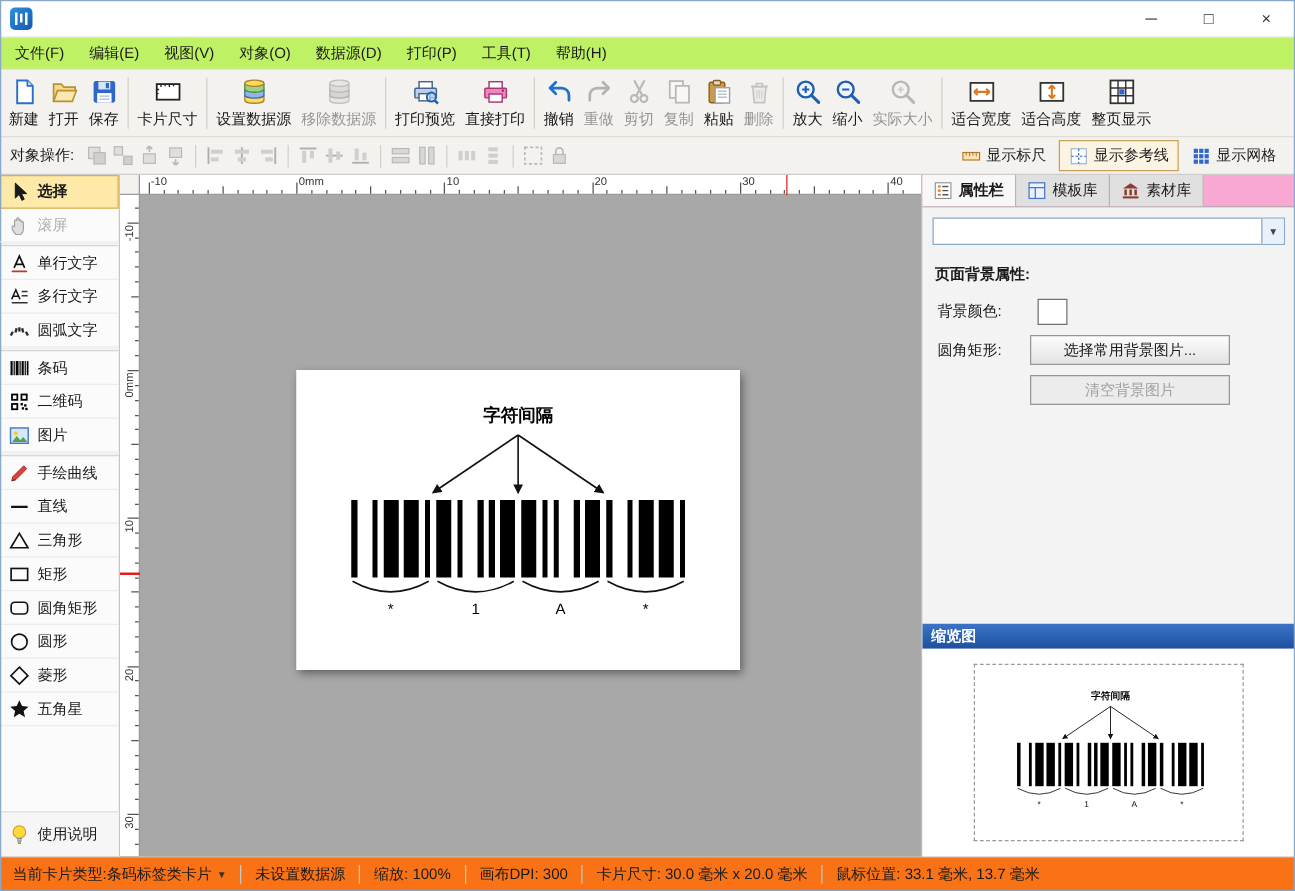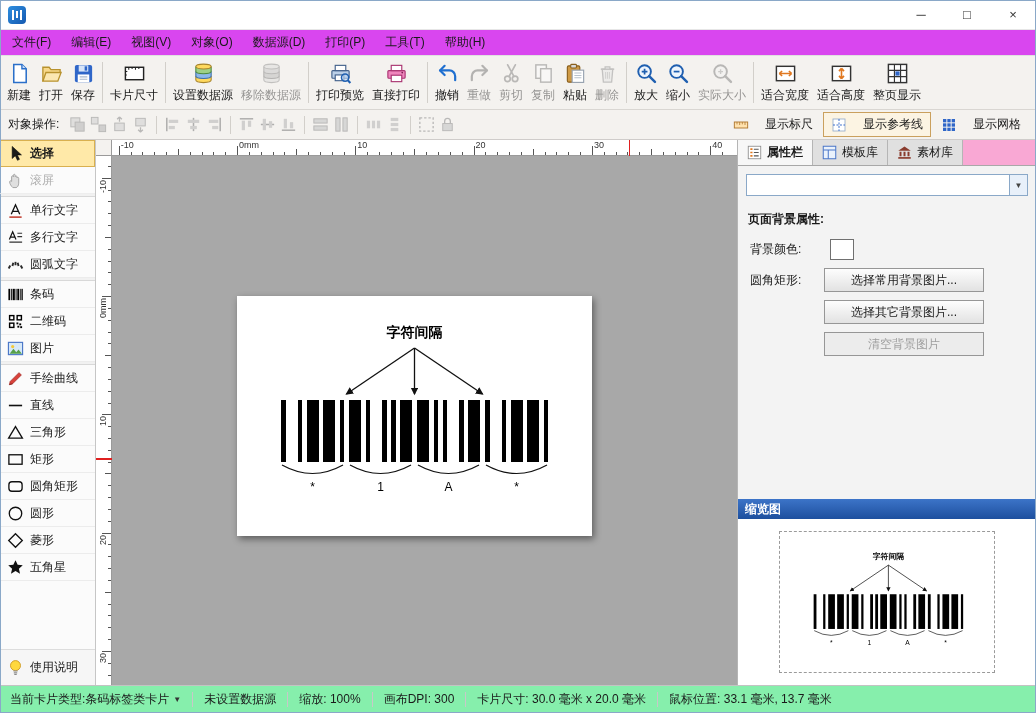--- a/index.html
+++ b/index.html
@@ -11,39 +11,39 @@
   
   .titlebar{height:30px;display:flex;align-items:center;background:#fff;border-bottom:1px solid #e6e6e6;padding-left:8px;}
   .app-icon{width:18px;height:18px;border-radius:4px;background:linear-gradient(135deg,#2e8fe0,#1559b0);display:flex;align-items:center;justify-content:center;gap:2px;}
   .app-icon i{display:block;width:2px;height:10px;background:#fff;}
   .app-icon i:nth-child(2){height:7px;}
   .title-text{margin-left:7px;}
   .win-controls{margin-left:auto;display:flex;height:100%;}
   .win-btn{width:46px;display:flex;align-items:center;justify-content:center;font-size:13px;color:#333;}
 
   
-  .menubar{height:26px;display:flex;align-items:center;background:#d946ef;border-bottom:1px solid #e0e0e0;padding-left:2px;}
+  .menubar{height:26px;display:flex;align-items:center;background:#bef264;border-bottom:1px solid #e0e0e0;padding-left:2px;}
   .menu-item{padding:4px 10px;}
 
   
   .toolbar{height:54px;background:#f4f2ef;border-bottom:1px solid #d9d6d2;display:flex;align-items:center;padding:0 3px;}
   .tb-item{display:flex;flex-direction:column;align-items:center;justify-content:center;gap:2px;padding:3px 4px;}
   .tb-item .icon{width:23px;height:23px;}
   .tb-label{font-size:12px;white-space:nowrap;}
   .tb-item.disabled{filter:grayscale(1);opacity:.45;}
   .tb-sep{width:1px;align-self:stretch;margin:6px 3px;background:#d2cfca;}
 
   
   .objectbar{height:30px;background:#f4f2ef;border-bottom:1px solid #cfccca;display:flex;align-items:center;padding:0 8px;}
   .ob-label{margin-right:8px;white-space:nowrap;}
   .ob-icons{display:flex;align-items:center;}
   .ob-icon{width:19px;height:19px;margin:0 1px;opacity:.65;}
   .ob-sep{width:1px;height:18px;background:#d2cfca;margin:0 5px;}
   .ob-right{margin-left:auto;display:flex;align-items:center;gap:3px;}
-  .view-btn{display:flex;align-items:center;gap:16px;padding:3px 7px;white-space:nowrap;}
+  .view-btn{display:flex;align-items:center;gap:4px;padding:3px 7px;white-space:nowrap;}
   .view-btn .icon{width:16px;height:16px;}
   .view-btn.active{border:1px solid #caa05e;background:#fcf4e3;}
 
   
   .main{display:flex;height:545px;}
 
   
   .tool-panel{width:96px;background:#fbfbfb;border-right:1px solid #c6c6c6;display:flex;flex-direction:column;}
   .tool-item{height:27px;display:flex;align-items:center;gap:6px;padding-left:7px;border-bottom:1px solid #ececec;white-space:nowrap;}
   .tool-item .icon{width:17px;height:17px;flex:none;}
@@ -86,21 +86,21 @@
   .rp-btn.disabled{color:#9f9f9f;background:#ececec;}
   .rp-row.indent{margin-left:86px;}
   .color-swatch{width:24px;height:21px;background:#fff;border:1px solid #707070;margin-left:6px;flex:none;}
   .rp-spacer{flex:1;}
   .thumb-header{height:20px;background:linear-gradient(#3c74c8,#1d4f9e);color:#fff;display:flex;align-items:center;padding-left:7px;font-weight:bold;flex:none;}
   .thumb-area{height:166px;background:#fff;display:flex;align-items:center;justify-content:center;flex:none;}
   .thumb-box{width:216px;height:142px;border:1px dashed #9a9a9a;position:relative;overflow:hidden;background:#fff;}
   .thumb-scale{position:absolute;left:9px;top:4px;transform:scale(0.56);transform-origin:top left;}
 
   
-  .statusbar{height:28px;border-top:1px solid #c3c3c3;background:#86efac;display:flex;align-items:center;padding:0 10px;white-space:nowrap;}
+  .statusbar{height:28px;border-top:1px solid #c3c3c3;background:#f97316;display:flex;align-items:center;padding:0 10px;white-space:nowrap;}
   .sb-sep{width:1px;height:15px;background:#c8c8c8;margin:0 11px;}
   .sb-dd{display:inline-flex;align-items:center;gap:4px;margin-left:0;}
   .sb-dd-arrow{font-size:8px;color:#333;}
 </style>
 </head>
 <body>
 
 <div class="titlebar">
   <div class="app-icon">
       <i></i>
@@ -847,23 +847,20 @@
       <div class="rp-section-title">页面背景属性:</div>
       <div class="rp-row">
         <span class="rp-label">背景颜色:</span>
         <span class="color-swatch" style="background: rgb(255, 255, 255);"></span>
       </div>
       <div class="rp-row">
         <span class="rp-label">圆角矩形:</span>
         <button class="rp-btn">选择常用背景图片...</button>
       </div>
       <div class="rp-row indent">
-        <button class="rp-btn">选择其它背景图片...</button>
-      </div>
-      <div class="rp-row indent">
         <button class="rp-btn disabled">清空背景图片</button>
       </div>
       <div class="rp-spacer"></div>
       <div class="thumb-header">
         <span>缩览图</span>
       </div>
       <div class="thumb-area">
         <div class="thumb-box">
           <div class="thumb-scale">
               <div class="label-content">

